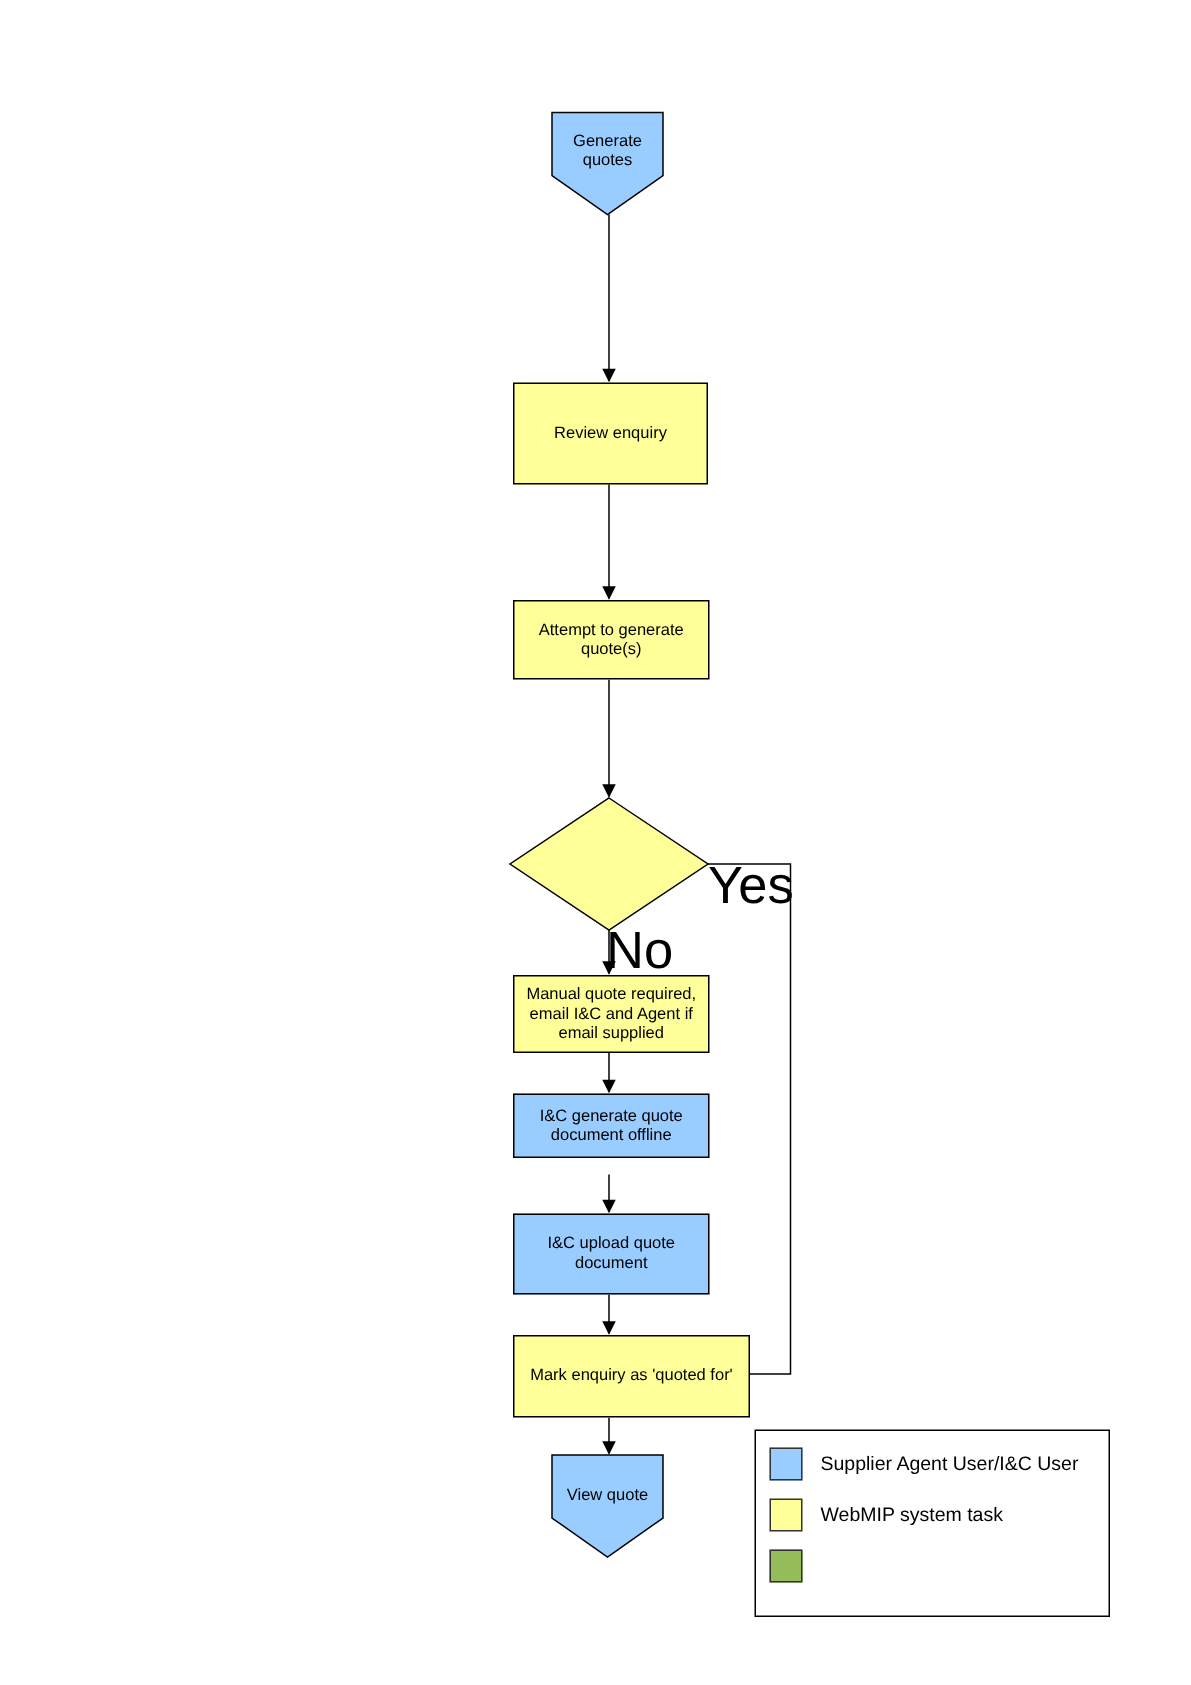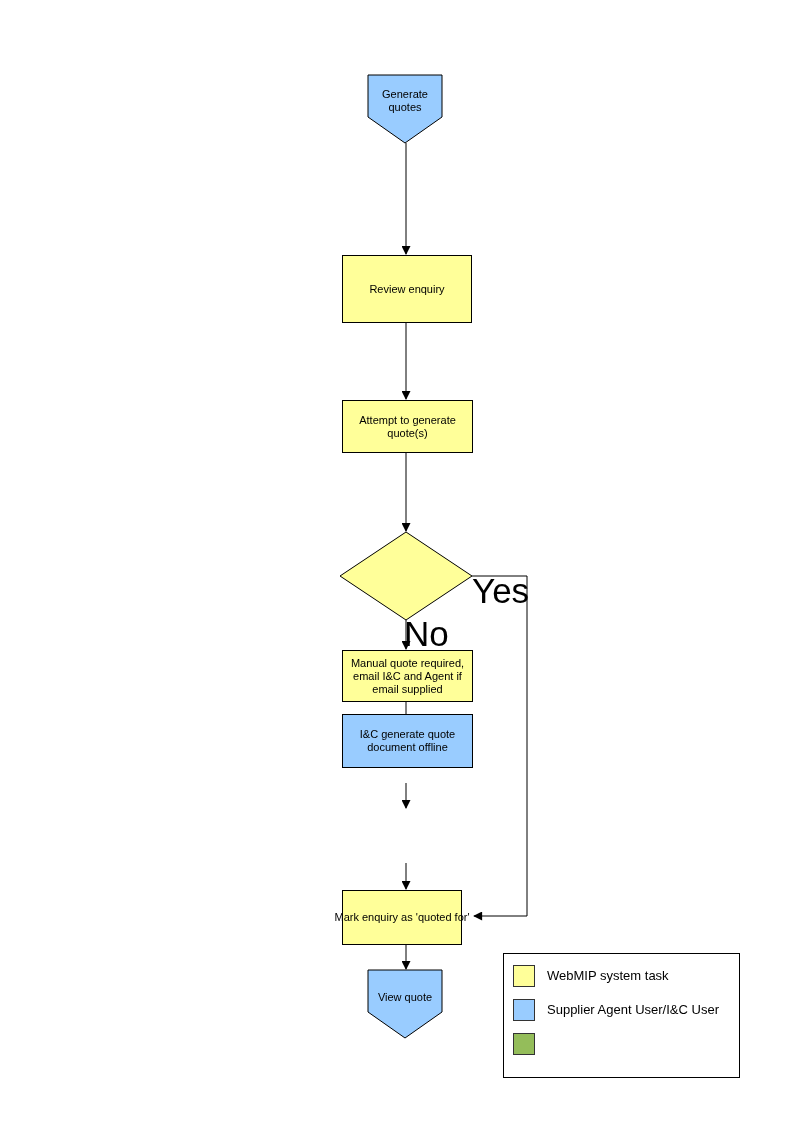--- a/index.html
+++ b/index.html
@@ -137,34 +137,35 @@
 
     <polyline points="472,576 527,576 527,916 474,916" marker-end="url(#arrow)"></polyline>
   </svg>
 
   <div class="shape-label" style="left:368px; top:80px; width:74px; height:42px;">Generate quotes</div>
   <div class="shape-label" style="left:368px; top:976px; width:74px; height:42px;">View quote</div>
 
   <div class="node task yellow" style="left:342px; top:255px; width:130px; height:68px;">Review enquiry</div>
   <div class="node task yellow" style="left:342px; top:400px; width:131px; height:53px;">Attempt to generate quote(s)</div>
   <div class="node task yellow" style="left:342px; top:650px; width:131px; height:52px;">Manual quote required, email I&amp;C and Agent if email supplied</div>
-  <div class="node task blue" style="left:342px; top:714px; width:131px; height:54px;">I&amp;C generate quote document offline</div>
-  <div class="node task yellow nowrap" style="left:342px; top:890px; width:120px; height:55px;">Mark enquiry as 'quoted for'</div>
+  <div class="node task blue" style="left:342px; top:729px; width:131px; height:43px;">I&amp;C generate quote document offline</div>
+  <div class="node task blue" style="left:342px; top:809px; width:131px; height:54px;">I&amp;C upload quote document</div>
+  <div class="node task yellow nowrap" style="left:342px; top:890px; width:158px; height:55px;">Mark enquiry as 'quoted for'</div>
 
 
   <div class="branch-label" style="left:472px; top:577px;">Yes</div>
   <div class="branch-label" style="left:388px; top:620px;margin-left:16px;">No</div>
 
   <div class="legend">
     <div class="legend-row">
+      <div class="legend-swatch blue"></div>
+      <div class="legend-label">Supplier Agent User/I&amp;C User</div>
+    </div>
+    <div class="legend-row">
       <div class="legend-swatch yellow"></div>
       <div class="legend-label">WebMIP system task</div>
-    </div>
-    <div class="legend-row">
-      <div class="legend-swatch blue"></div>
-      <div class="legend-label">Supplier Agent User/I&amp;C User</div>
     </div>
     <div class="legend-row">
       <div class="legend-swatch green"></div>
     </div>
   </div>
 
 </div>
 
 </body></html>

